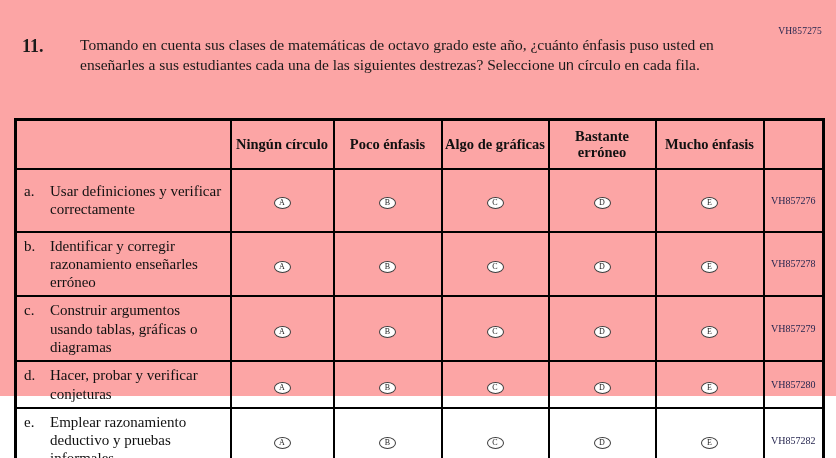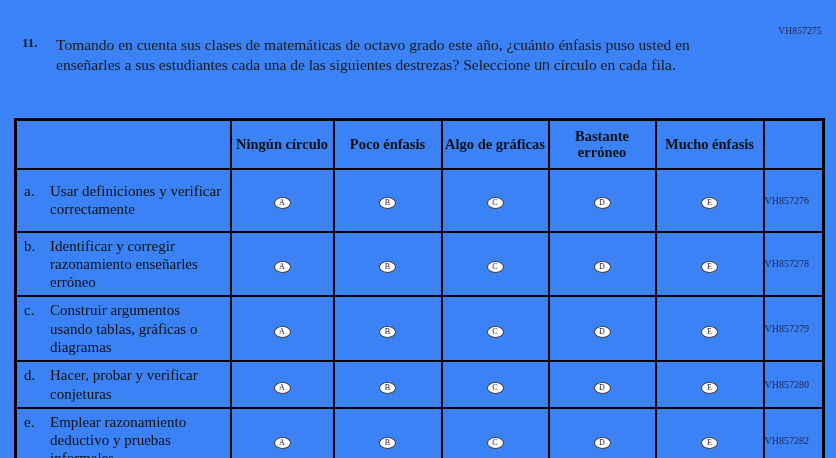--- a/index.html
+++ b/index.html
@@ -3,39 +3,39 @@
 <meta charset="utf-8">
 <style>
   html, body { margin: 0; padding: 0; }
   body {
     width: 836px; height: 458px;
     background: #ffffff;
     font-family: "Liberation Serif", serif;
     color: #1a1a1a;
     overflow: hidden;
   }
-  .page { position: relative; width: 836px; height: 458px; background: #3b82f6; }
+  .page { position: relative; width: 836px; height: 396px; background: #fca5a5; }
 
   .top-code {
     position: absolute; top: 26px; right: 14px;
     font-size: 9.5px; color: #26264f;
     font-family: "Liberation Serif", serif;
     letter-spacing: 0.2px;
   }
 
   .question {
     position: absolute; left: 22px; top: 35px; width: 710px;
     display: flex; align-items: flex-start;
   }
   .q-number {
-    font-weight: bold; font-size: 13px; line-height: 1.3;
+    font-weight: bold; font-size: 18px; line-height: 1.3;
     width: 34px; flex: 0 0 34px;
   }
   .q-text {
-    font-size: 15.5px; line-height: 1.3; width: 640px;
+    font-size: 15.5px; line-height: 1.3; width: 640px; margin-left: 24px;
   }
   .q-text .emph {
     font-family: "Liberation Sans", sans-serif;
     font-size: 14px;
   }
 
   table.matrix {
     position: absolute; left: 14px; top: 118px;
     border-collapse: collapse;
     border: 3px solid #000;
@@ -70,20 +70,21 @@
   .bubble {
     display: inline-block;
     width: 15px; height: 10px; line-height: 10px;
     border: 1px solid #3c3c3c; border-radius: 50%;
     font-size: 8px; text-align: center;
     color: #222; background: #fff;
     font-family: "Liberation Serif", serif;
   }
 
   td.code-cell {
+    text-align: center;
     font-size: 10px; color: #26264f;
     font-family: "Liberation Serif", serif;
   }
 </style>
 </head>
 <body>
 
 <div class="page">
 
   <div class="top-code">VH857275</div>

